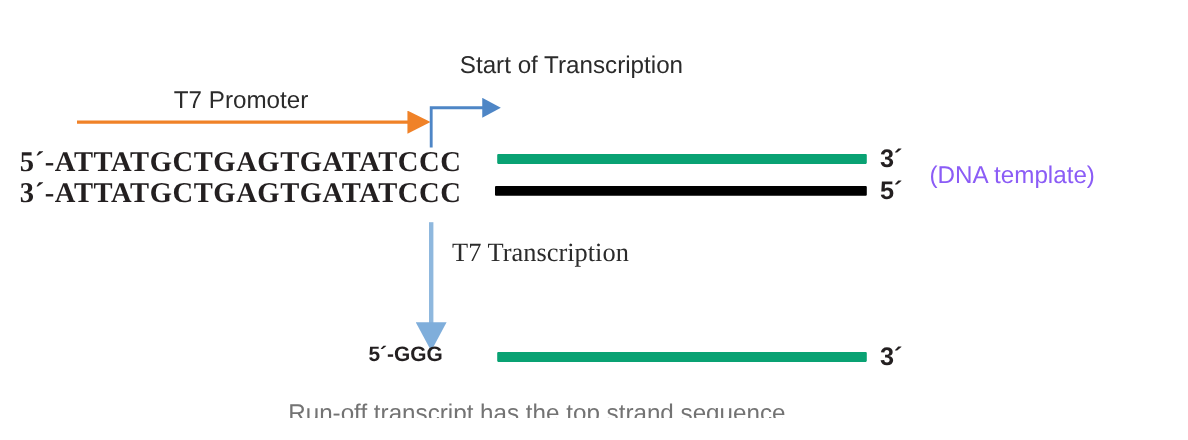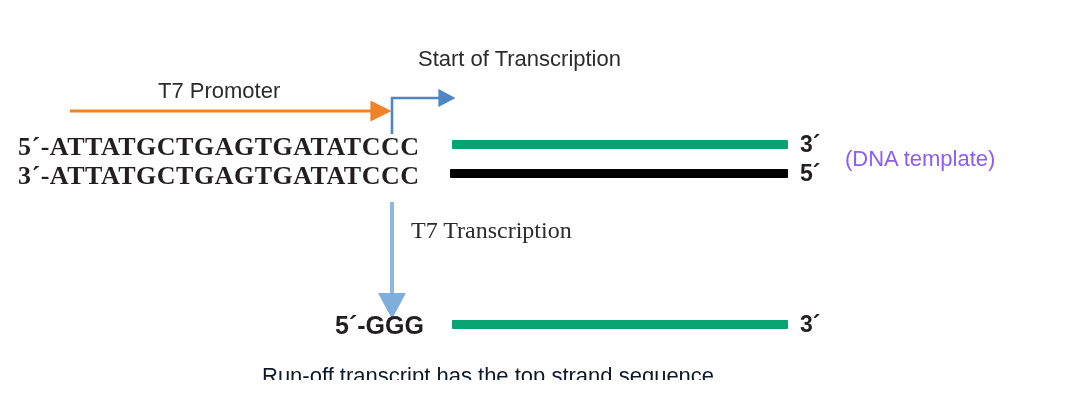--- a/index.html
+++ b/index.html
@@ -63,21 +63,21 @@
     left: 0;
     top: 0;
     width: 1080px;
     height: 400px;
     pointer-events: none;
   }
   .caption {
     position: absolute;
     font-family: "Liberation Sans", sans-serif;
     font-size: 22px;
-    color: #0f172a;
+    color: #737373;
     white-space: nowrap;
     line-height: 1;
   }
 </style>
 </head>
 <body>
 
 <div id="diagram">
 
   <svg class="overlay" viewBox="0 0 1080 400" xmlns="http://www.w3.org/2000/svg">
@@ -113,21 +113,21 @@
   <div class="end-lbl" style="left:800px; top:113px;">3´</div>
 
   <div class="seq" style="left:18px; top:143px;"><span>3´-</span><span>ATTATGCTGAGTGATATCCC</span></div>
 
   <div class="strand strand-black" style="left:450px; top:149px; width:338px; height:9px;"></div>
 
   <div class="end-lbl" style="left:800px; top:142px;">5´</div>
 
   <div class="paren-lbl" style="left:845px; top:128px;">(DNA template)</div>
 
-  <div class="end-lbl" style="left:335px; top:293px; font-size:25px;">5´-GGG</div>
+  <div class="end-lbl" style="left:335px; top:293px; font-size:19px;">5´-GGG</div>
 
   <div class="strand strand-green" style="left:452px; top:300px; width:336px; height:9px;"></div>
 
   <div class="end-lbl" style="left:800px; top:293px;">3´</div>
 
 
   <div class="caption" style="left:262px; top:345px;">Run-off transcript has the top strand sequence.</div>
 
 </div>
 

